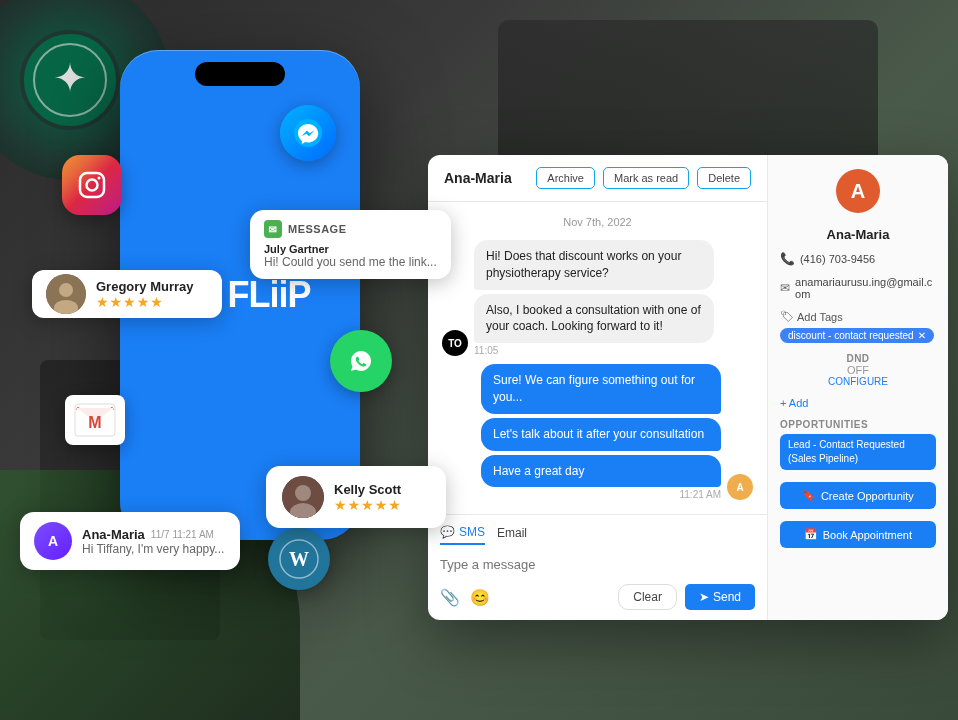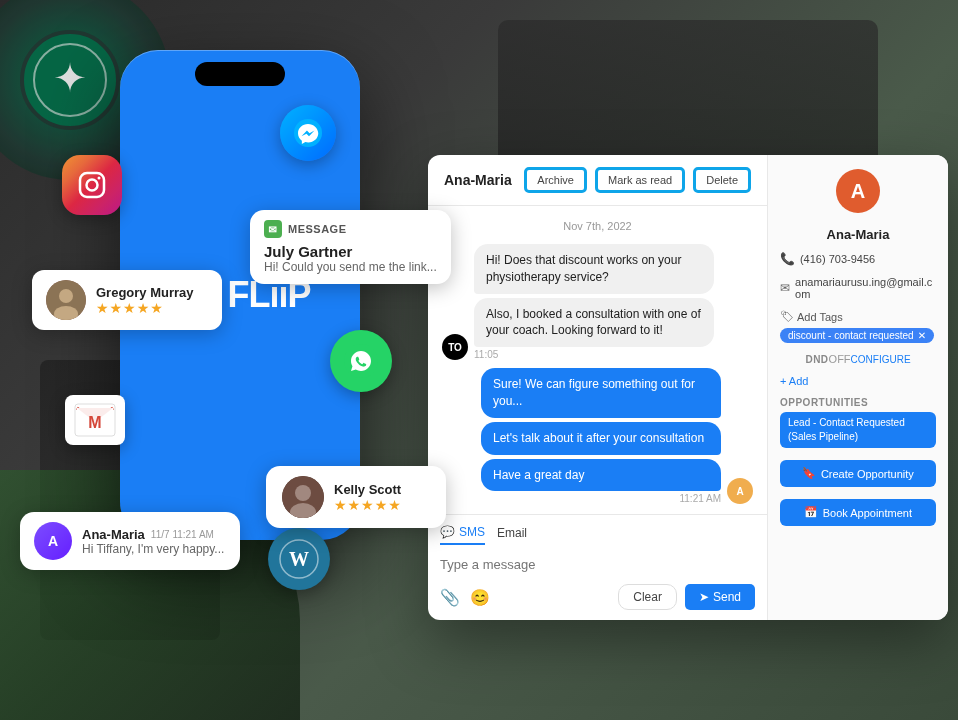--- a/index.html
+++ b/index.html
@@ -166,21 +166,21 @@
       height: 62px;
       background: #21759b;
       border-radius: 50%;
     }
 
     
     .review-card {
       position: absolute;
       background: #fff;
       border-radius: 12px;
-      padding: 10px 14px;
+      padding: 4px 14px;
       box-shadow: 0 4px 20px rgba(0,0,0,0.25);
       z-index: 25;
       display: flex;
       align-items: center;
       gap: 10px;
       min-width: 190px;
     }
     .review-avatar {
       width: 40px;
       height: 40px;
@@ -230,21 +230,21 @@
       width: 18px;
       height: 18px;
       background: #4caf50;
       border-radius: 4px;
       display: flex;
       align-items: center;
       justify-content: center;
       color: white;
       font-size: 10px;
     }
-    .notif-name { font-size: 15px; font-weight: 700; color: #222; }
+    .notif-name { font-size: 11px; font-weight: 700; color: #222; }
     .notif-text { font-size: 12px; color: #666; }
 
     
     .chat-notif {
       position: absolute;
       background: #fff;
       border-radius: 14px;
       padding: 10px 14px;
       box-shadow: 0 4px 20px rgba(0,0,0,0.25);
       z-index: 25;
@@ -300,21 +300,21 @@
       font-size: 14px;
       font-weight: 600;
       color: #222;
     }
     .chat-header-actions {
       display: flex;
       gap: 8px;
     }
     .chat-action-btn {
       padding: 4px 10px;
-      border: 3px solid #0ea5e9;
+      border: 1px solid #0ea5e9;
       border-radius: 5px;
       font-size: 11px;
       color: #444;
       background: #fff;
       cursor: pointer;
       display: flex;
       align-items: center;
       gap: 4px;
     }
 
@@ -520,21 +520,22 @@
     .section-label {
       font-size: 10px;
       font-weight: 600;
       color: #888;
       text-transform: uppercase;
       letter-spacing: 0.5px;
     }
     .dnd-row {
       display: flex;
       align-items: center;
-      justify-content: center;
+      justify-content: space-between;
+      flex-direction: column;
     }
     .dnd-off { color: #999; font-size: 11px; }
     .configure-link { color: #1a7ef5; font-size: 10px; cursor: pointer; }
     .campaigns-add {
       color: #1a7ef5;
       font-size: 11px;
       cursor: pointer;
       display: flex;
       align-items: center;
       gap: 3px;

